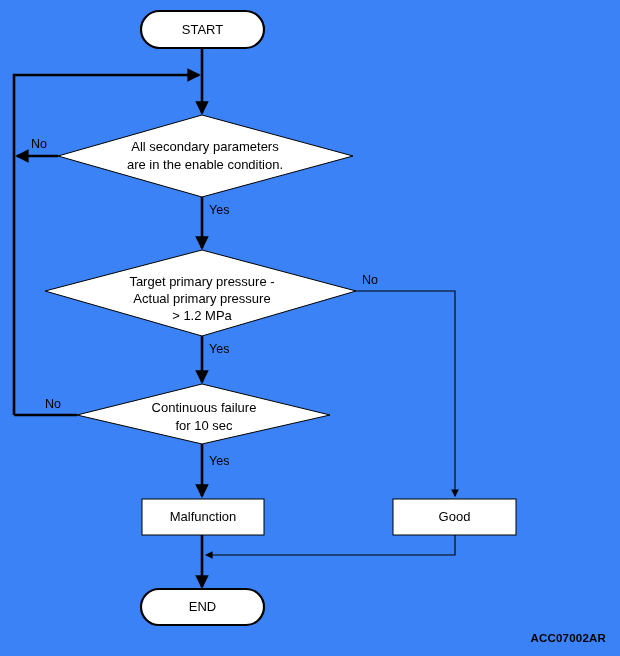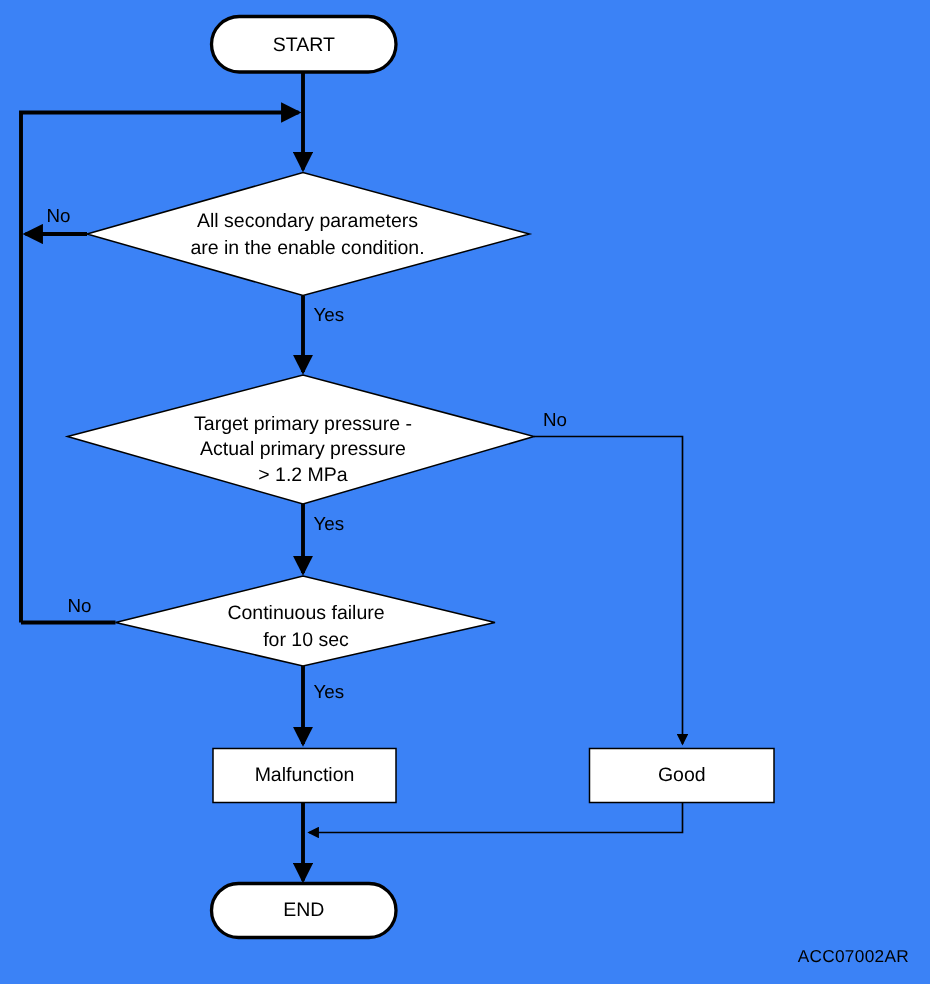--- a/index.html
+++ b/index.html
@@ -56,21 +56,21 @@
     stroke: #000000;
     stroke-width: 1.1;
     fill: none;
   }
   .code-label {
     position: absolute;
     right: 14px;
     bottom: 12px;
     font-family: "Liberation Sans", sans-serif;
     font-size: 11.5px;
-    font-weight: normal;
+    font-weight: bold;
     letter-spacing: 0.2px;
     color: #000000;
   }
 </style>
 </head>
 <body>
 
 <div id="page">
 
   <svg id="flow-svg" viewBox="0 0 620 656">

